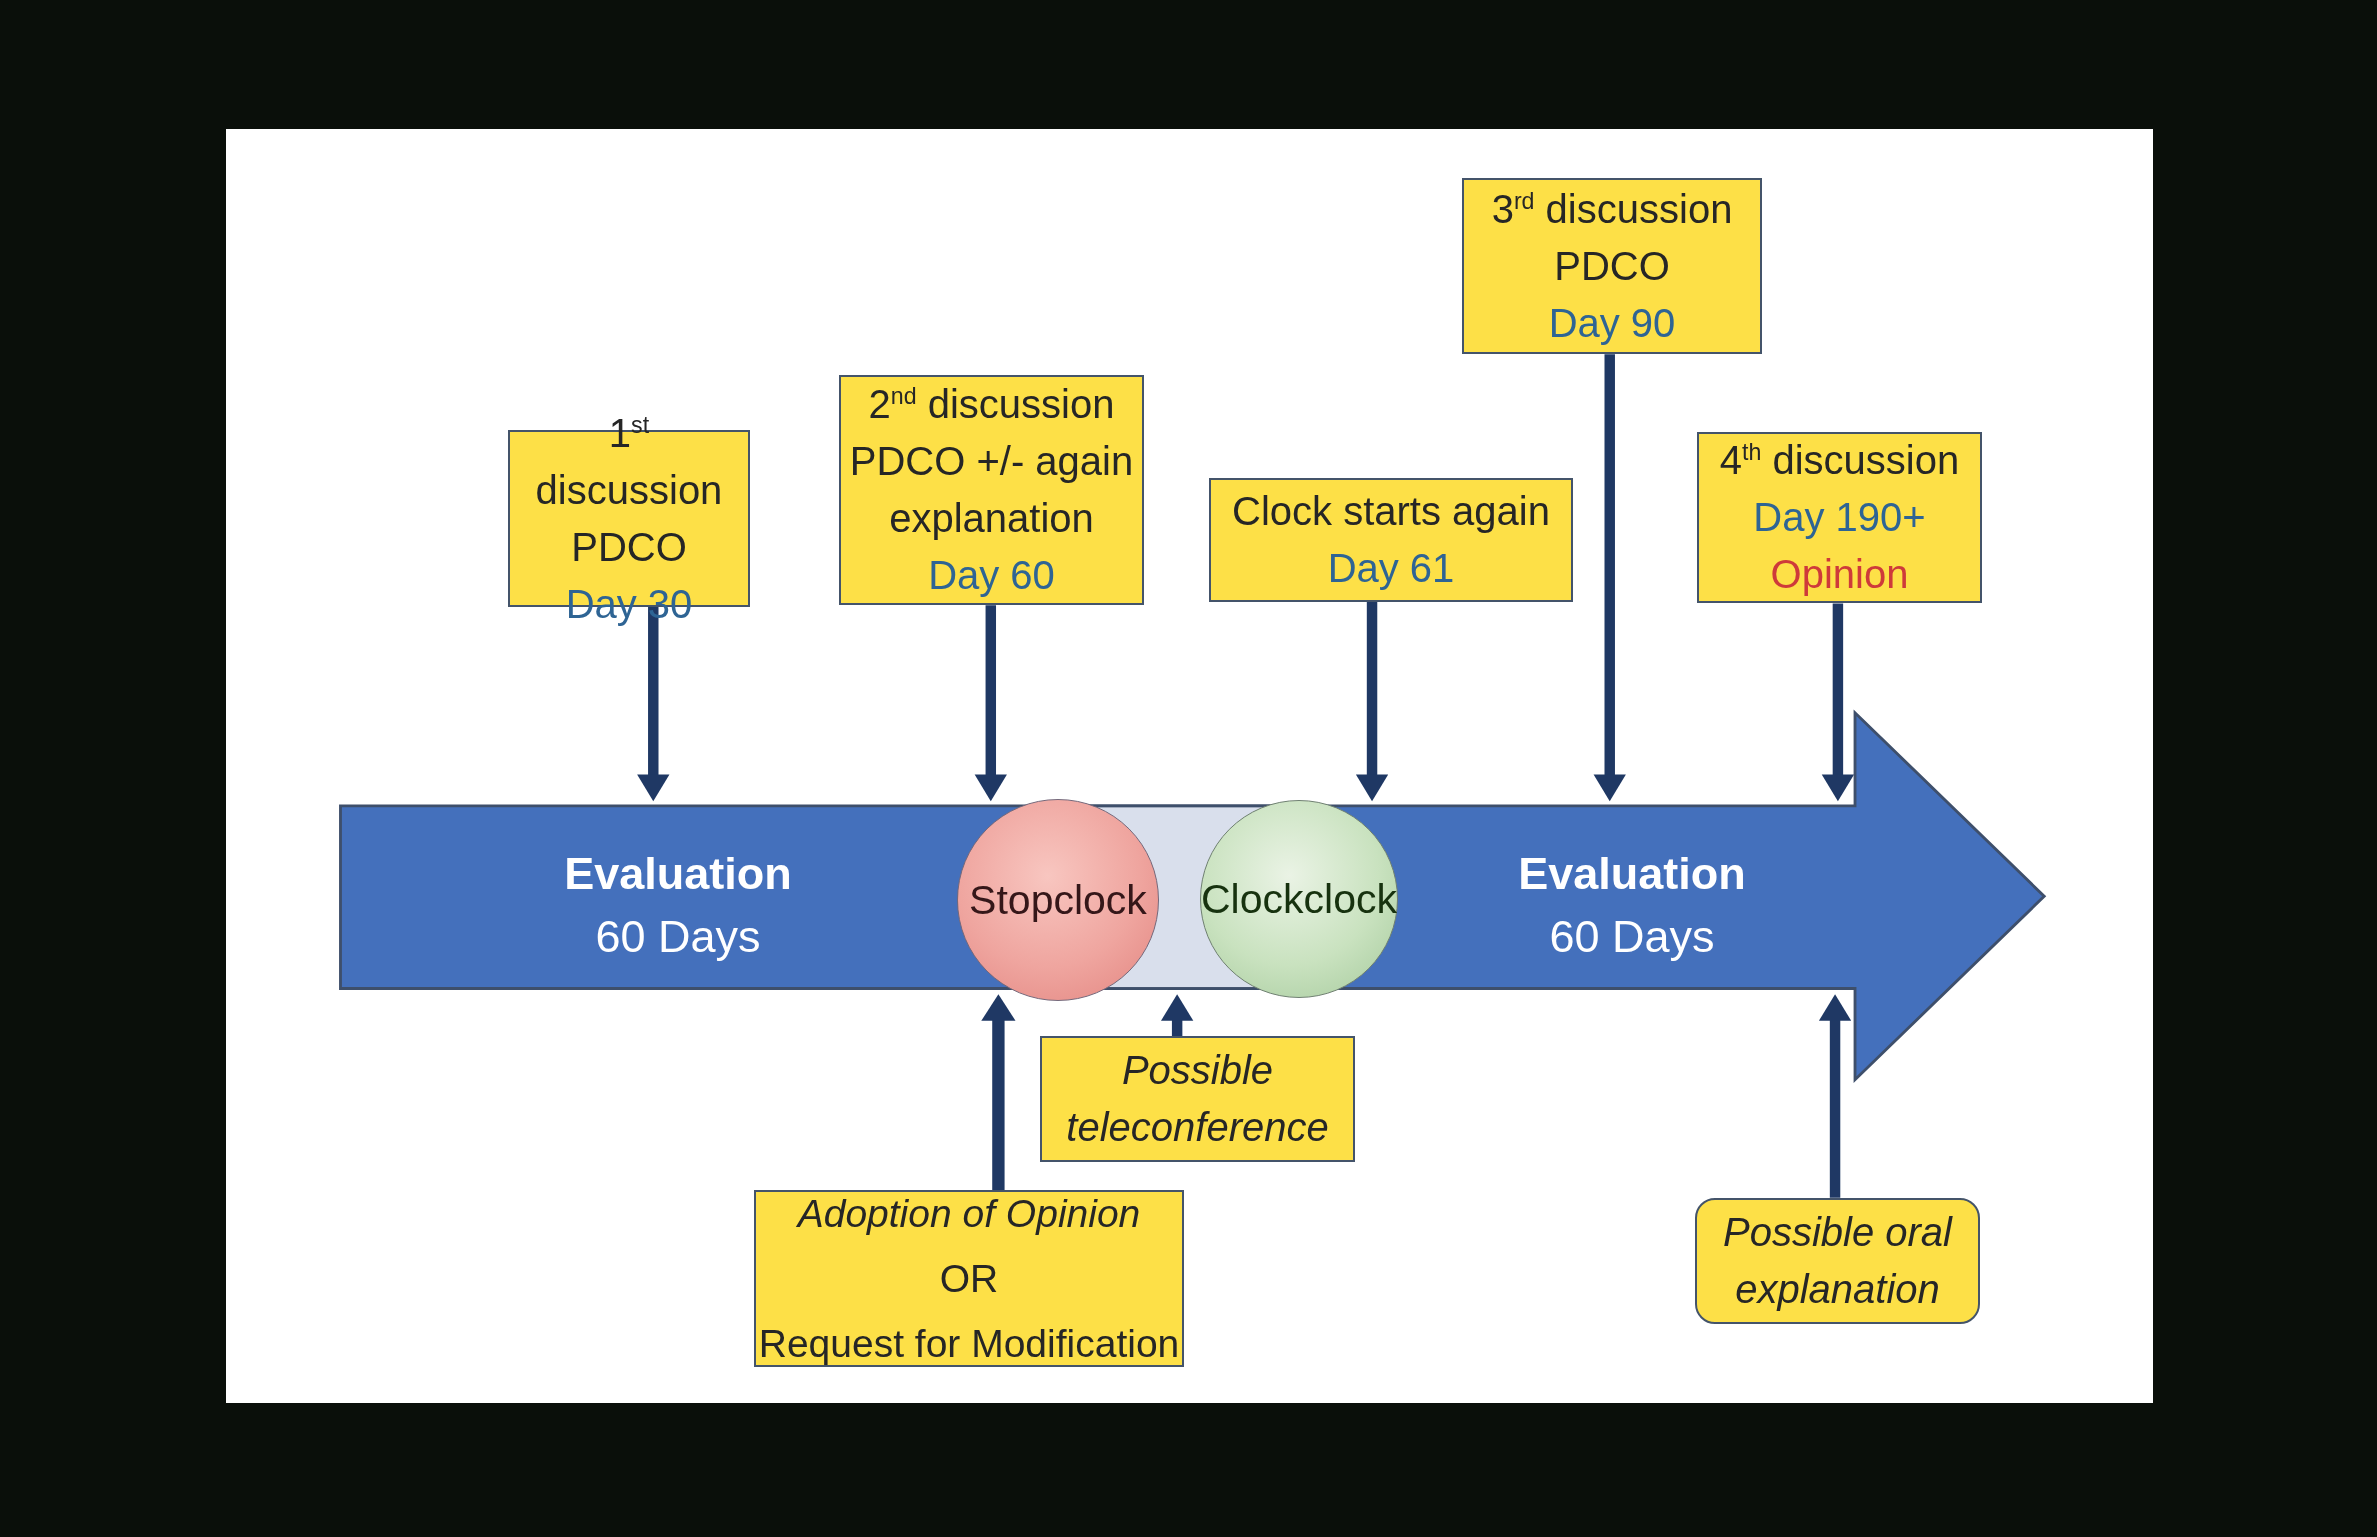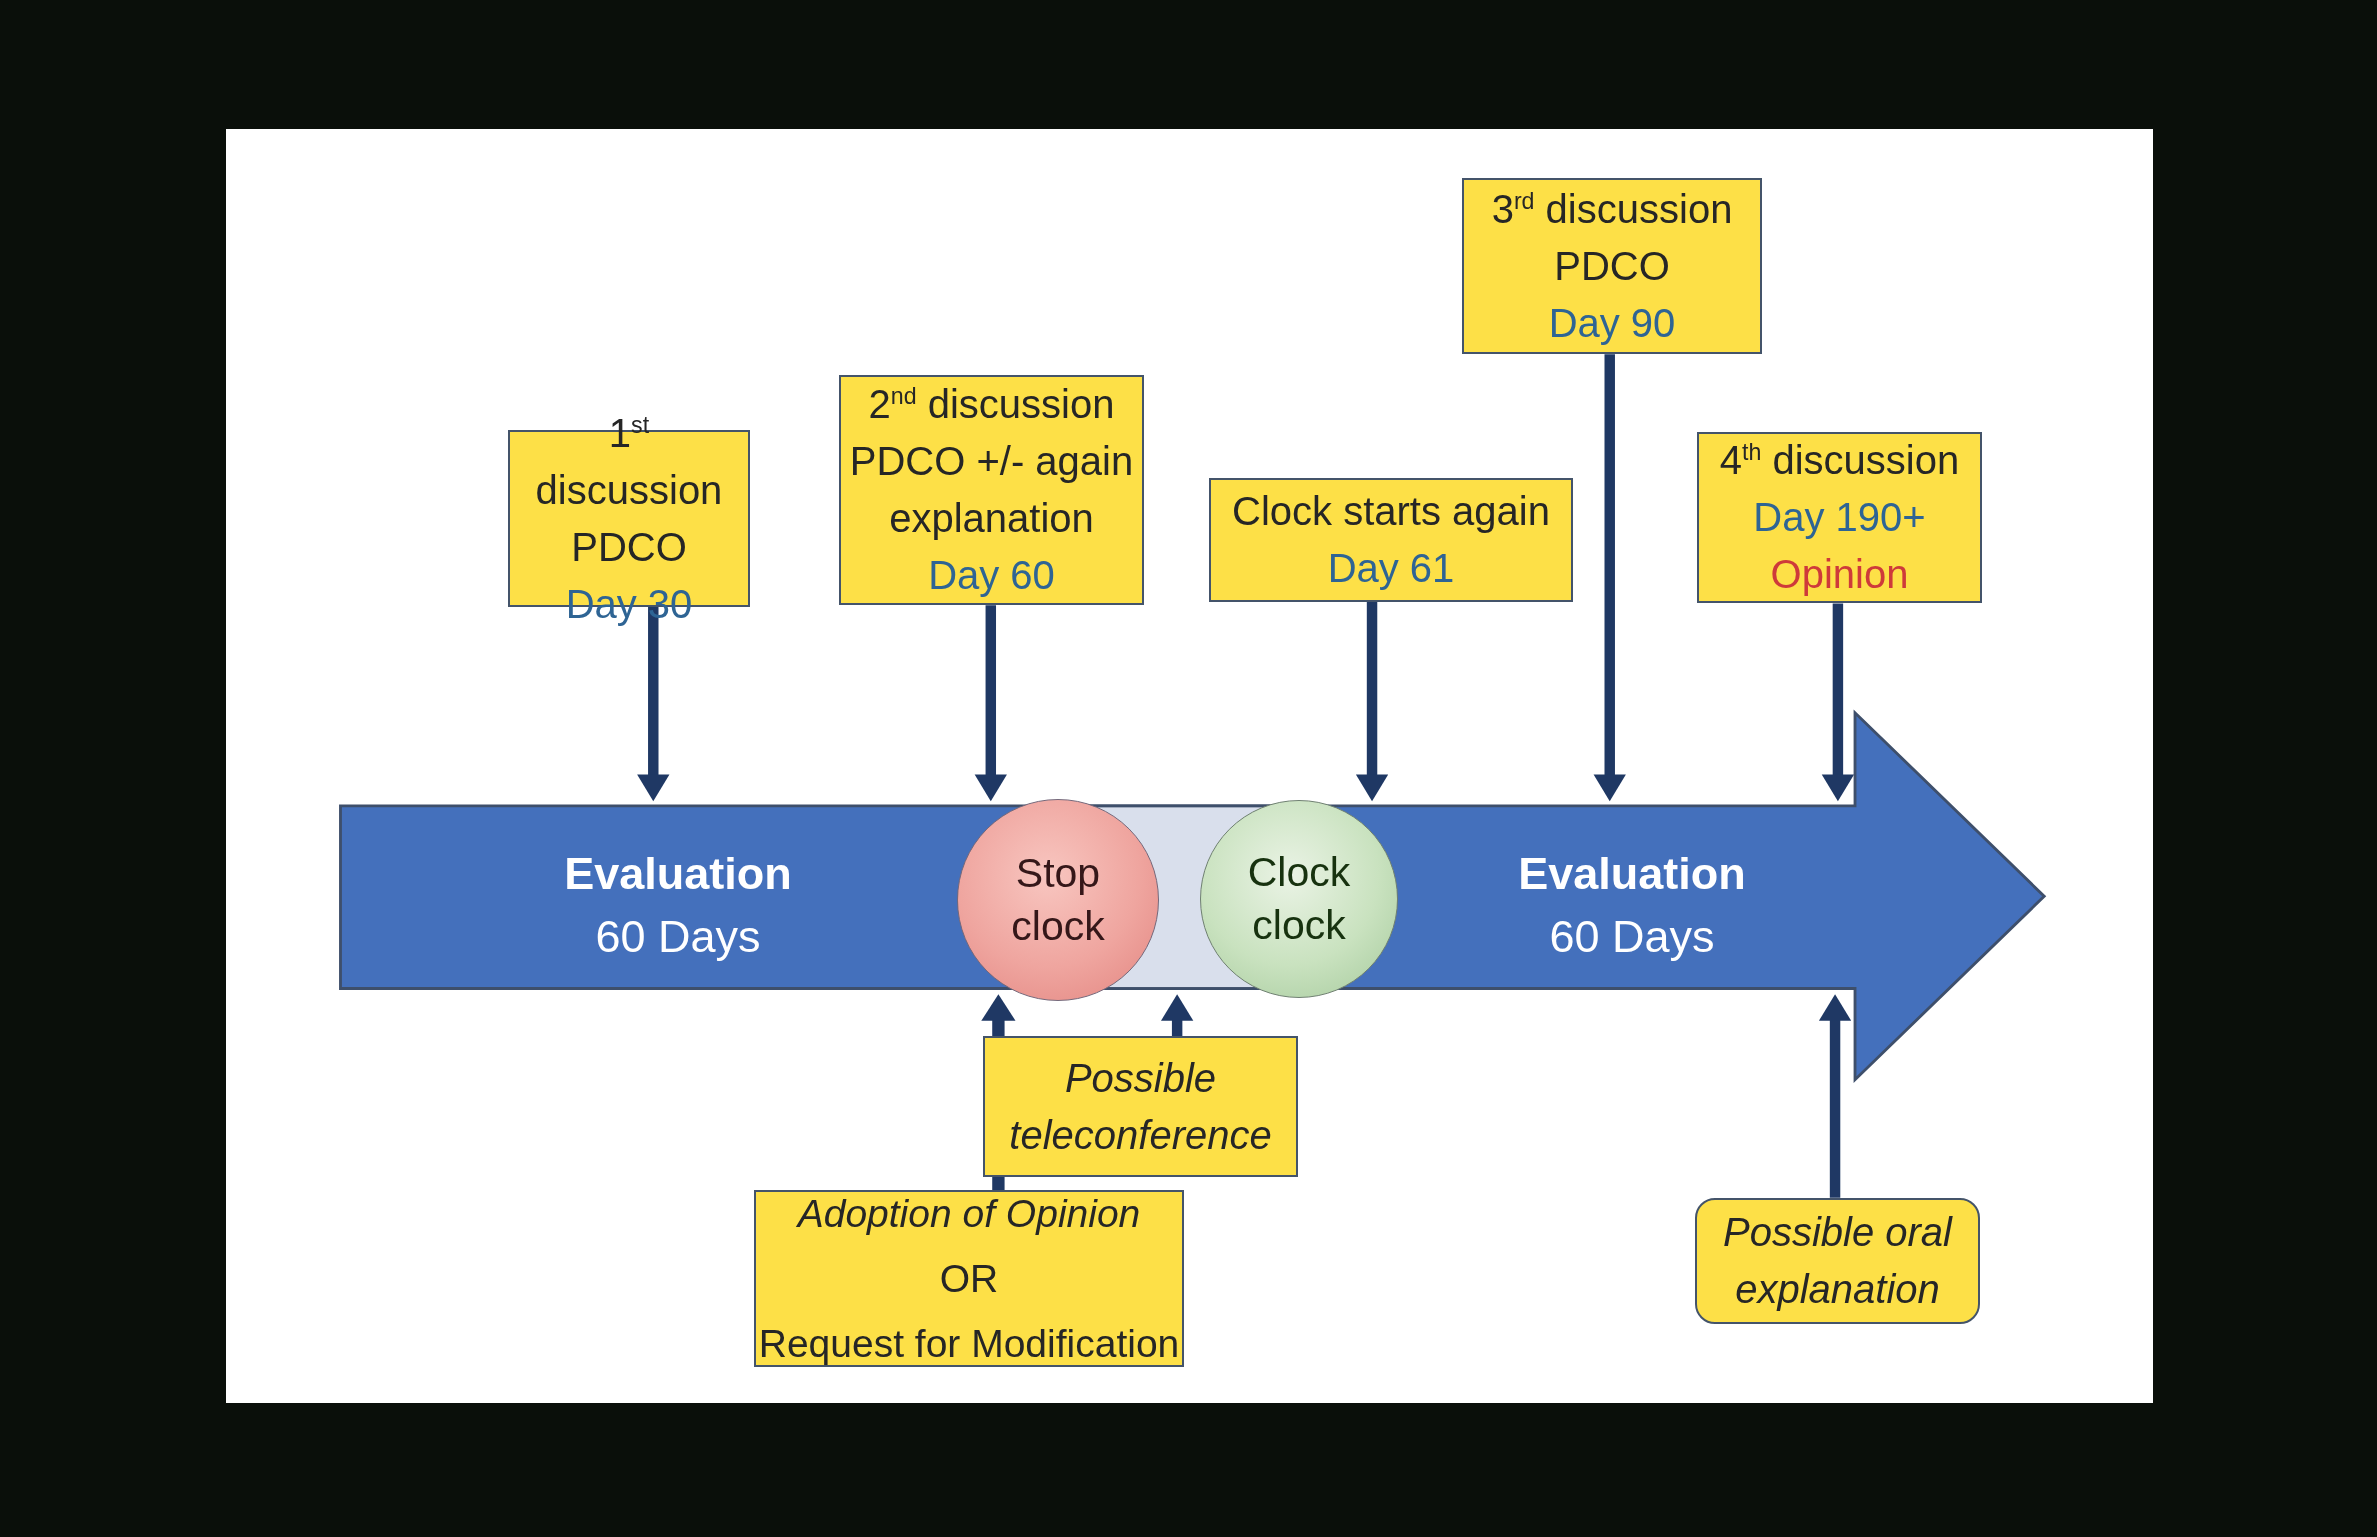--- a/index.html
+++ b/index.html
@@ -9,21 +9,21 @@
     font-family:"Liberation Sans", sans-serif;
     position:relative;overflow:hidden;
   }
   .panel{
     position:absolute;left:226px;top:129px;width:1927px;height:1274px;
     background:var(--panel_bg,#fff);
   }
   .overlay{position:absolute;left:0;top:0;width:1927px;height:1274px;z-index:1;}
   .circle{
     position:absolute;z-index:2;border-radius:50%;
-    display:flex;flex-direction:column;align-items:center;justify-content:center;
+    display:flex;flex-direction:row;align-items:center;justify-content:center;
     font-size:41px;line-height:53px;text-align:left;
   }
   .circle.stop{
     left:731px;top:670px;width:200px;height:200px;
     background:radial-gradient(circle at 45% 38%, #f8c6c0 0%, #efa59f 55%, #e2847f 100%);
     border:1.9px solid #75687a;color:#351719;
   }
   .circle.start{
     left:974px;top:671px;width:196px;height:196px;
     background:radial-gradient(circle at 45% 38%, #eaf3e5 0%, #c9e2bf 55%, #a4c99b 100%);
@@ -46,21 +46,21 @@
   }
   .nbox sup{font-size:58%;line-height:0;}
   .day{color:var(--day_blue,#2E6494);}
   .red{color:var(--opinion_red,#CE3A3A);}
   .it{font-style:italic;}
   .b-first{left:282px;top:301px;width:242px;height:177px;}
   .b-second{left:613px;top:246px;width:305px;height:230px;}
   .b-clock{left:983px;top:349px;width:364px;height:124px;}
   .b-third{left:1236px;top:49px;width:300px;height:176px;}
   .b-fourth{left:1471px;top:303px;width:285px;height:171px;}
-  .b-tele{left:757px;top:907px;width:315px;height:141px;}
+  .b-tele{left:814px;top:907px;width:315px;height:126px;}
   .b-adopt{left:528px;top:1061px;width:430px;height:177px;font-size:39px;gap:8px;}
   .b-oral{left:1469px;top:1069px;width:285px;height:126px;border-radius:20px;}
 </style>
 </head>
 <body>
 
 <div class="panel">
 
   <svg class="overlay" viewBox="0 0 2026 1340">
 

